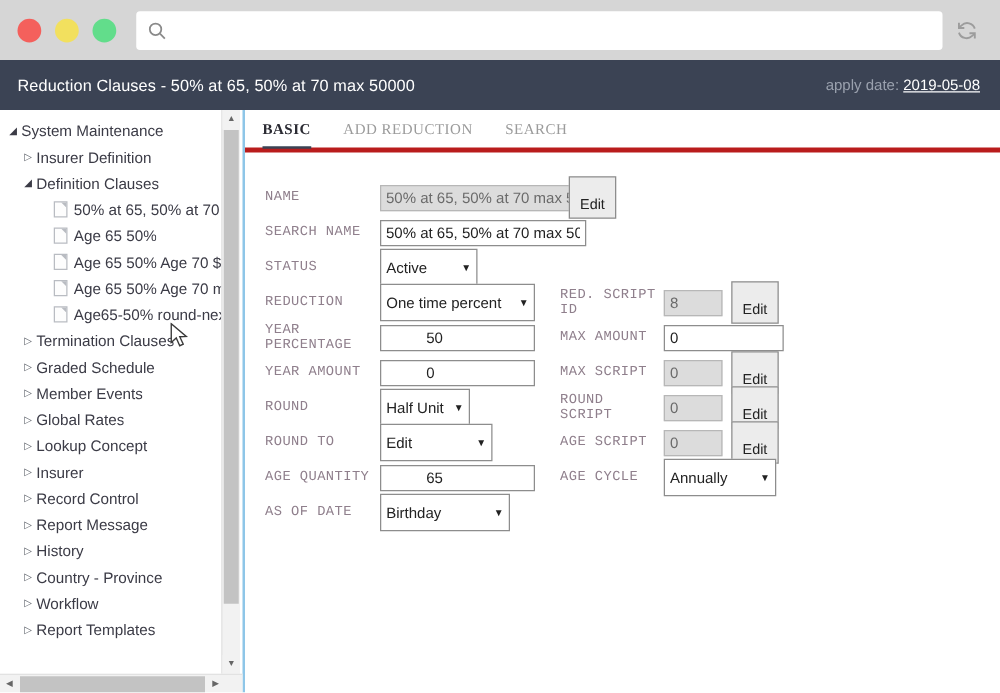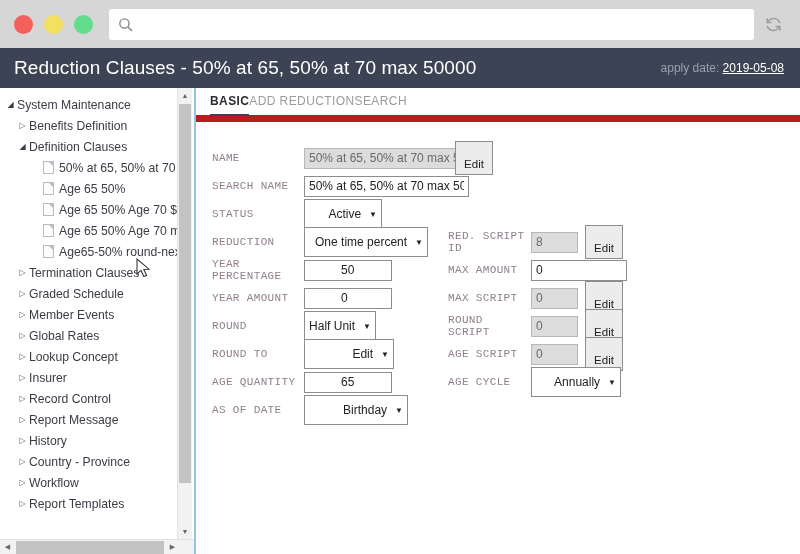--- a/index.html
+++ b/index.html
@@ -30,21 +30,21 @@
   }
   .icon-btn { display: flex; align-items: center; justify-content: center; }
   .reload-btn { width: 34px; height: 31px; margin-left: 2px; }
 
   
   .app-header {
     height: 40px; background: #3b4354; color: #fff;
     display: flex; align-items: center; justify-content: space-between;
     padding: 0 16px 0 14px;
   }
-  .app-title { font-size: 19px; letter-spacing: .1px; }
+  .app-title { font-size: 13px; letter-spacing: .1px; }
   .apply-wrap { font-size: 12px; }
   .apply-label { color: #9aa1ae; }
   .apply-date { color: #fff; text-decoration: underline; }
 
   
   .workspace { display: flex; height: 466px; }
 
   
   .sidebar {
     width: 196px; background: #fff; position: relative;
@@ -97,23 +97,24 @@
   .hs-arrow {
     width: 15px; text-align: center; font-size: 7px; color: #666; flex: none;
   }
   .hs-thumb { flex: 1; height: 13px; background: #c3c3c3; margin: 0 1px; max-width: 148px; }
 
   .cursor { position: absolute; left: 136px; top: 170px; pointer-events: none; }
 
   
   .main { flex: 1; background: #fff; display: flex; flex-direction: column; }
   .tabs {
-    display: flex; align-items: flex-end; 
+    display: flex; align-items: flex-end; gap: 26px;
     padding: 14px 0 0 14px; height: 34px;
-    border-bottom: 7px solid #b91c1c;
+    border-bottom: 4px solid #b91c1c;
+    font-family: Liberation Serif, serif;
   }
   .tab {
     font-size: 12px; letter-spacing: .4px; color: #9b9b9b;
     padding-bottom: 7px; position: relative;
   }
   .tab.active { color: #2b2b33; font-weight: bold; }
   .tab.active::after {
     content: ""; position: absolute; left: 0; right: 0; bottom: -1px;
     height: 2px; background: #3b4354;
   }
@@ -131,36 +132,36 @@
 
   .fld {
     height: 21px; border: 1px solid #8d8d8d; background: #fff;
     font-family: "Liberation Sans", sans-serif; font-size: 12px;
     color: #222; padding: 0 4px; outline: none;
   }
   .fld.disabled { background: #dcdcdc; border-color: #b7b7b7; color: #6a6a6a; }
   .sel {
     height: 30px; border: 1px solid #8d8d8d; background: #fff;
     font-size: 12px; color: #222; padding: 0 4px;
-    display: flex; align-items: center; justify-content: flex-end;
+    display: flex; align-items: center; justify-content: space-between;
   }
   .sel .caret { font-size: 8px; color: #222; margin-left: 8px; }
   .edit-btn {
     height: 21px; min-width: 38px; margin-left: 7px;
     border: 1px solid #8d8d8d; background: #ececec;
     font-family: "Liberation Sans", sans-serif; font-size: 11.5px;
     color: #222; cursor: pointer; padding: 16px 7px;
   }
 
   
   .w-name { width: 182px; }
   .w-search { width: 182px; }
   .w-status { width: 78px; }
   .w-reduction { width: 124px; }
-  .w-num { width: 88px; padding-left: 36px; }
+  .w-num { width: 124px; padding-left: 36px; }
   .w-round { width: 72px; }
   .w-roundto { width: 90px; }
   .w-asof { width: 104px; }
   .w-script { width: 47px; }
   .w-max { width: 96px; }
   .w-cycle { width: 90px; }
 </style>
 </head>
 <body>
 
@@ -200,21 +201,21 @@
 <div class="workspace">
 
   <div class="sidebar">
     <div class="tree" id="tree">
         <div class="node lvl1">
           <span class="arrow open">◢</span>
           <span class="node-label">System Maintenance</span>
         </div>
         <div class="node lvl2">
           <span class="arrow">▷</span>
-          <span class="node-label">Benefits Definition</span>
+          <span class="node-label">Insurer Definition</span>
         </div>
         <div class="node lvl2">
           <span class="arrow open">◢</span>
           <span class="node-label">Definition Clauses</span>
         </div>
         <div class="node lvl3">
           <span class="arrow blank">·</span>
           <span class="doc-icon"></span>
           <span class="node-label">50% at 65, 50% at 70 max 500</span>
         </div>

